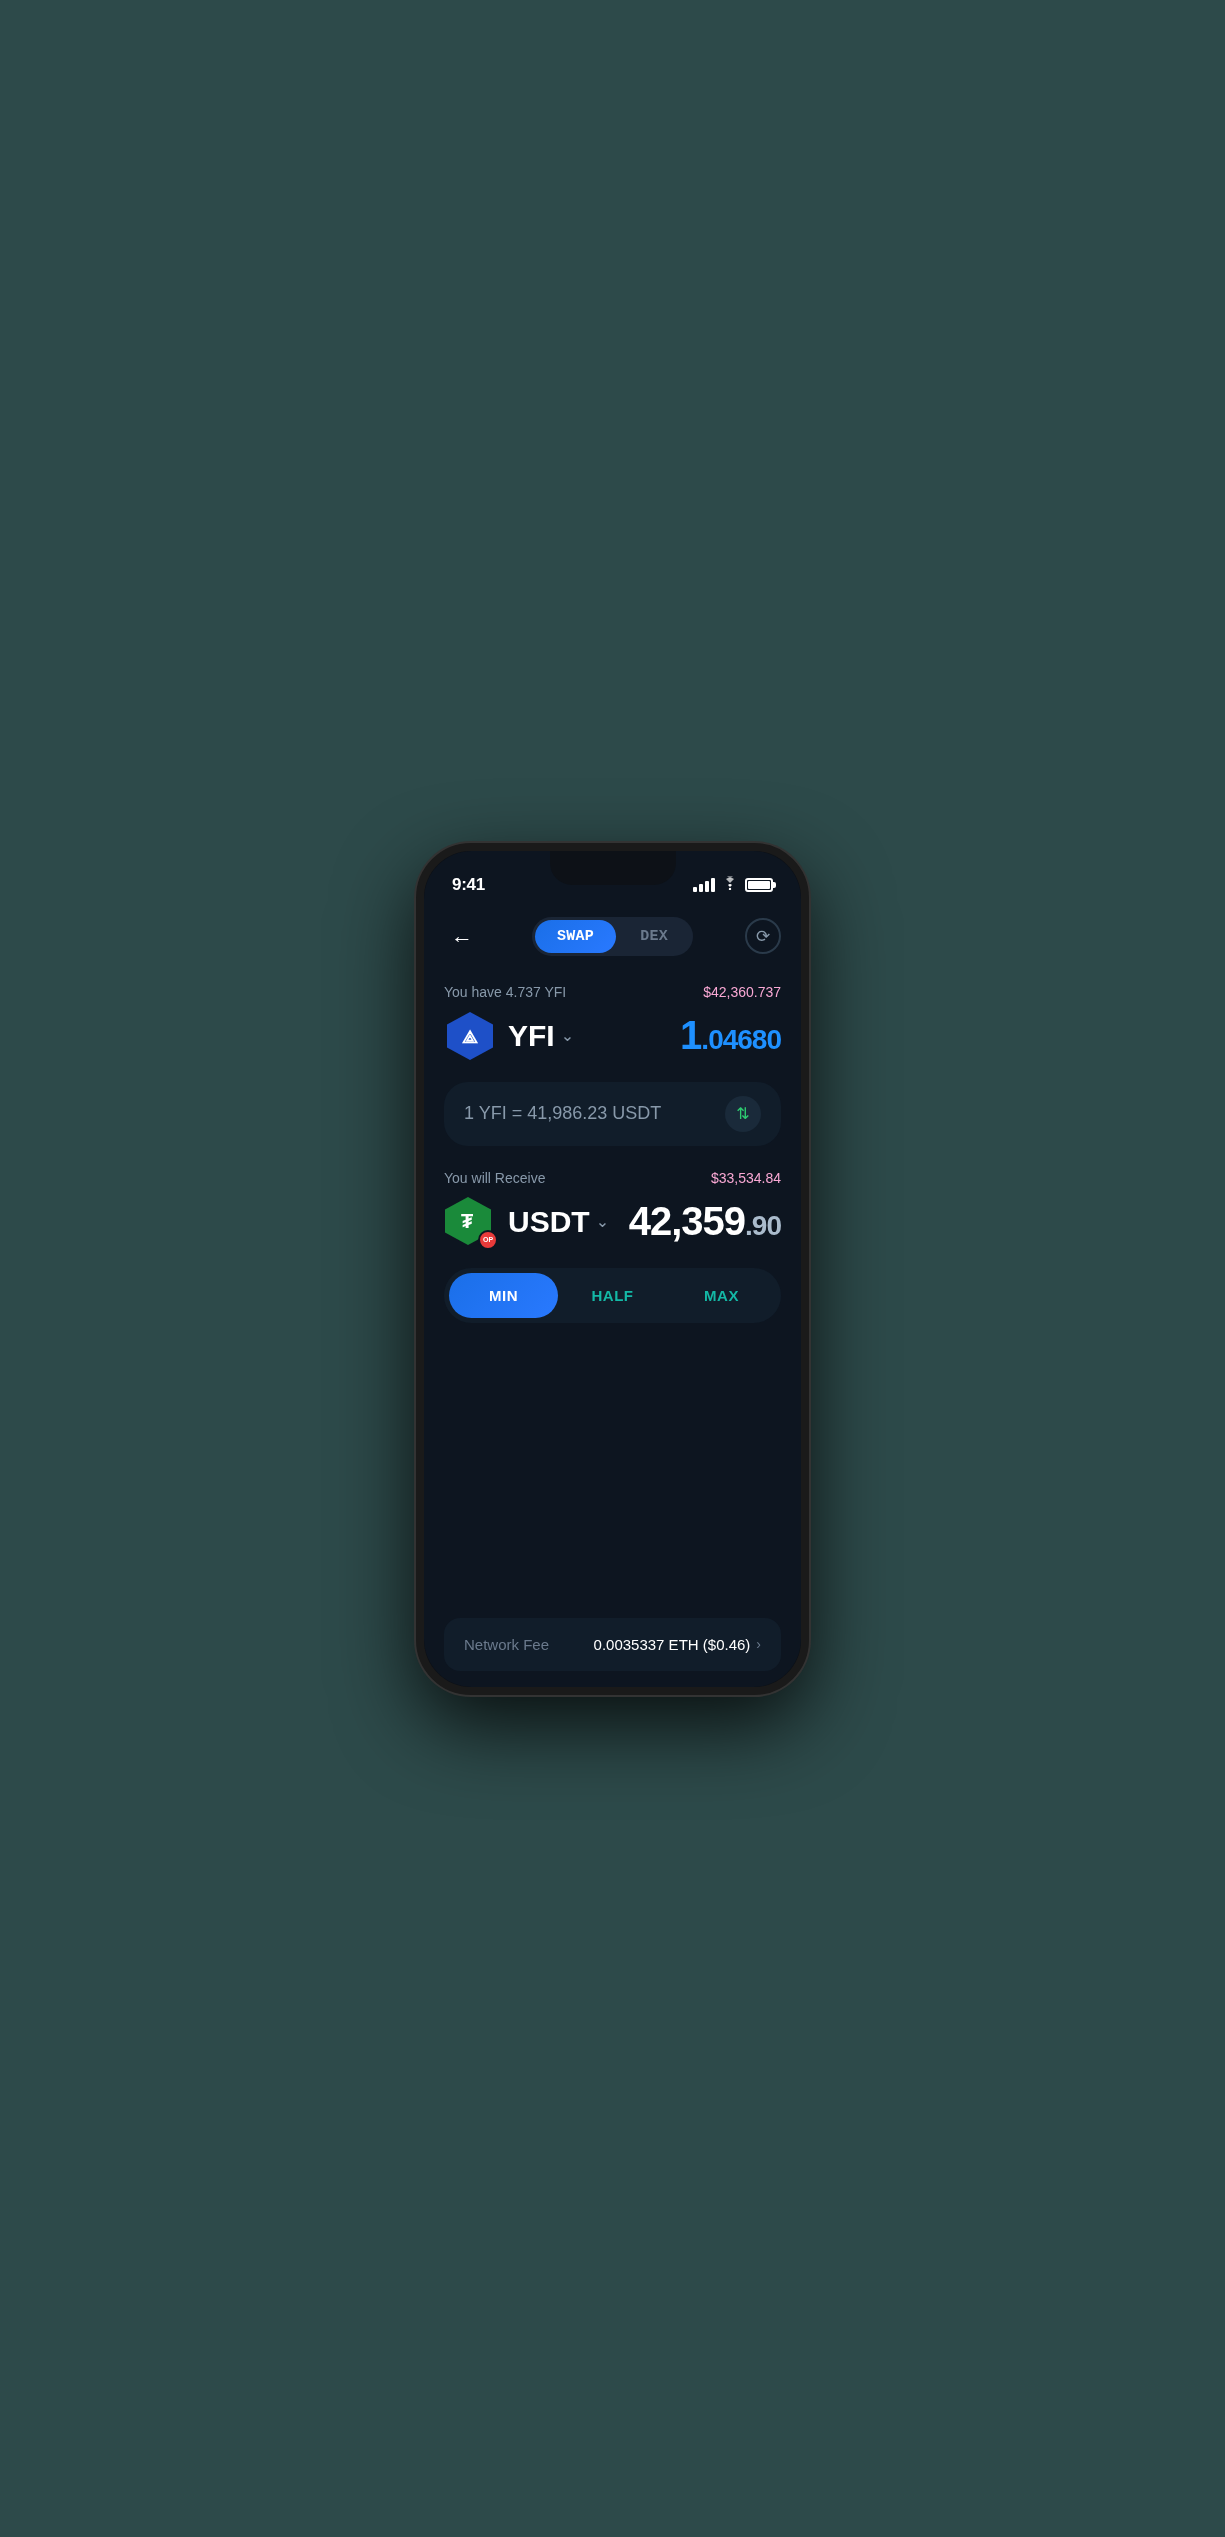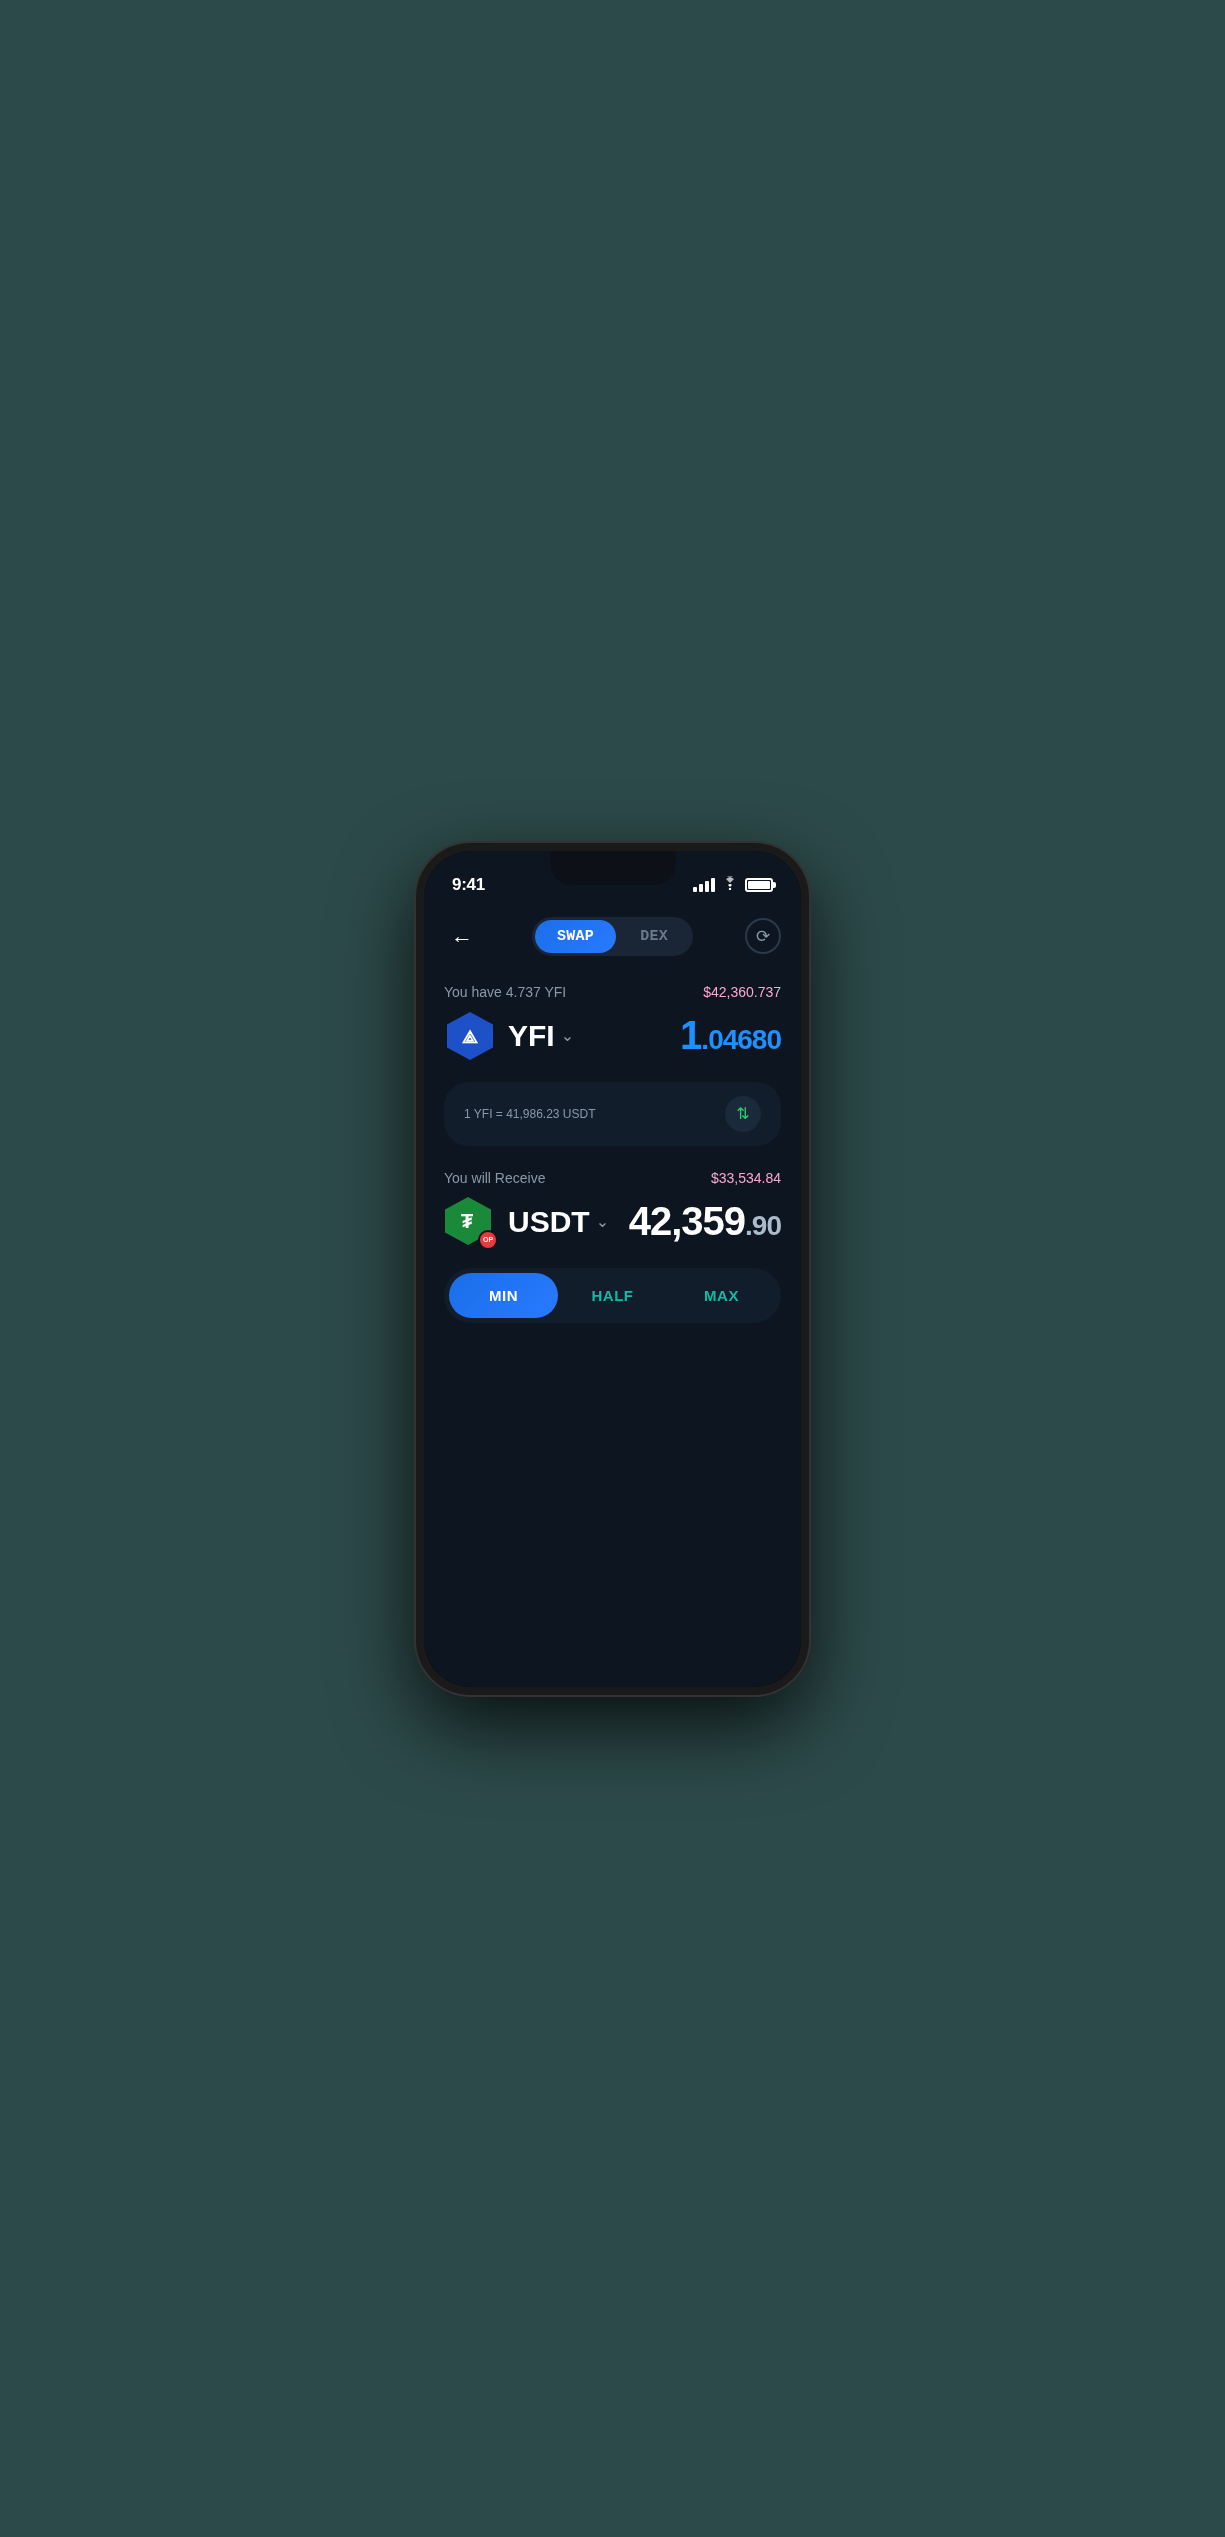--- a/index.html
+++ b/index.html
@@ -274,21 +274,21 @@
       background: #111d2a;
       border-radius: 24px;
       padding: 14px 20px;
       display: flex;
       align-items: center;
       justify-content: space-between;
       margin-bottom: 24px;
     }
 
     .exchange-text {
-      font-size: 12px;
+      font-size: 18px;
       color: #8899aa;
     }
 
     .swap-icon-btn {
       width: 36px;
       height: 36px;
       background: #1a2a3a;
       border-radius: 50%;
       display: flex;
       align-items: center;
@@ -574,16 +574,25 @@
       <div class="amount-btns">
         <div class="amt-btn active">MIN</div>
         <div class="amt-btn inactive">HALF</div>
         <div class="amt-btn inactive">MAX</div>
       </div>
 
       <div class="spacer"></div>
 
     </div>
 
+    <div style="padding: 0 20px;">
+      <div class="network-fee-section">
+        <span class="fee-label">Network Fee</span>
+        <div class="fee-value">
+          <span>0.0035337 ETH ($0.46)</span>
+          <span class="fee-chevron">›</span>
+        </div>
+      </div>
+    </div>
 
 
   </div>
 </div>
 
 </body></html>

